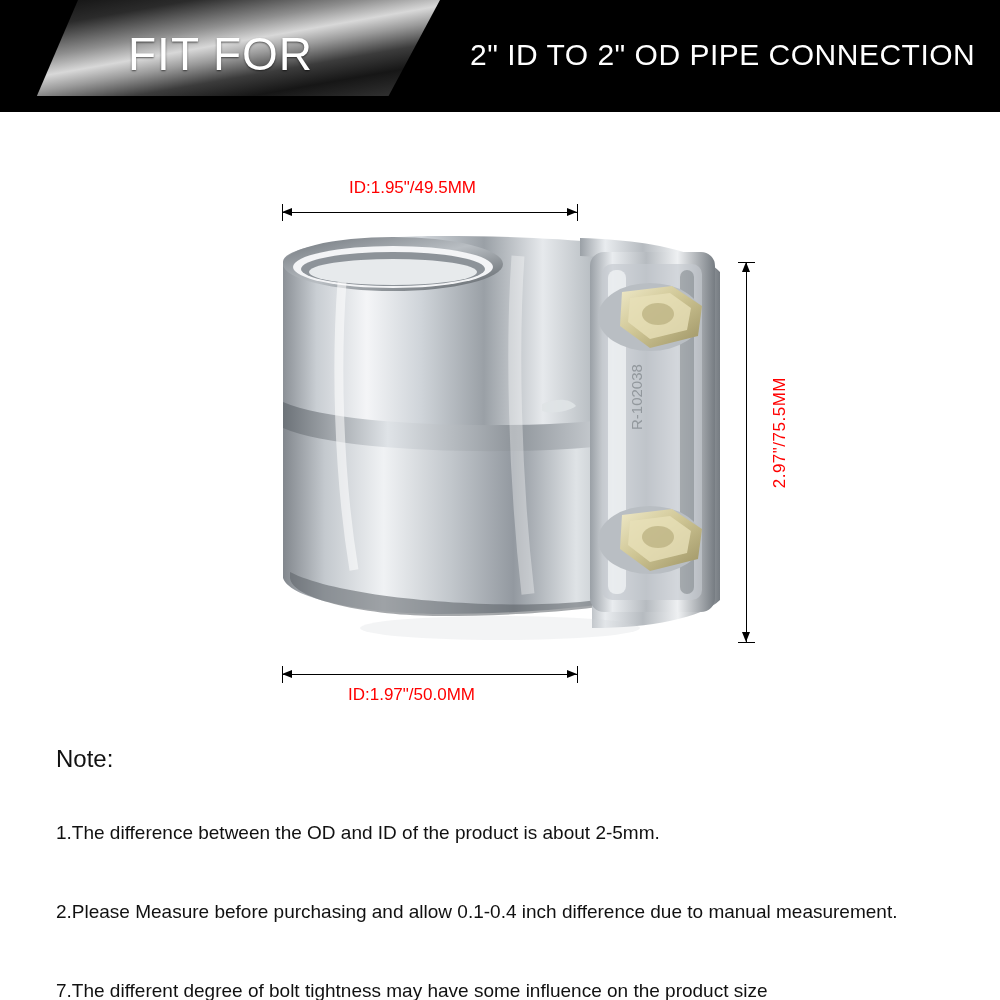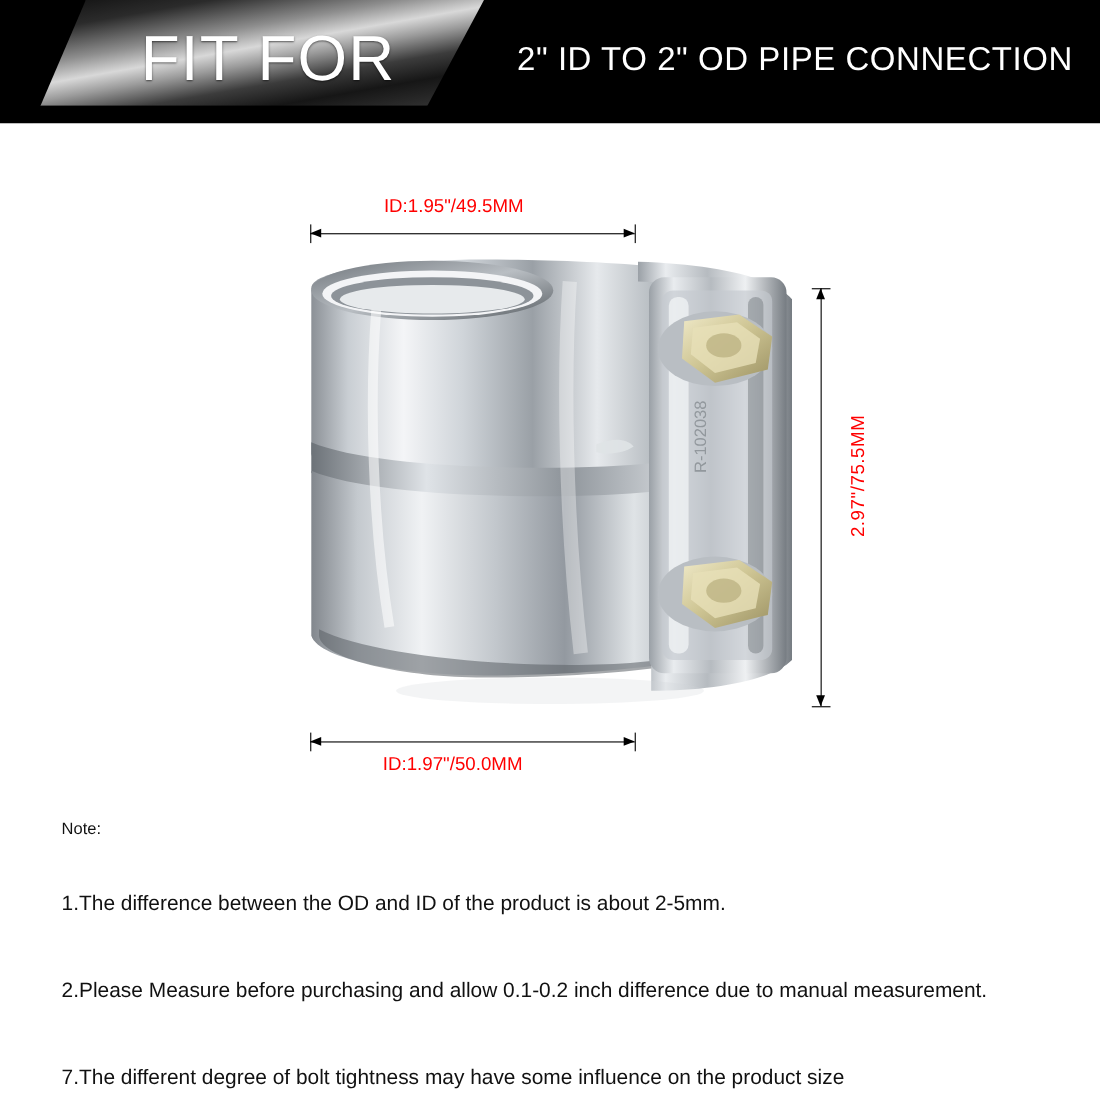--- a/index.html
+++ b/index.html
@@ -50,21 +50,21 @@
     bottom: 0;
     width: 1000px;
     height: 16px;
     background: #000000;
   }
   .banner-title {
     position: absolute;
     left: 128px;
     top: 28px;
     color: #ffffff;
-    font-size: 58px;
+    font-size: 46px;
     font-weight: 400;
     letter-spacing: 1px;
     line-height: 52px;
     text-shadow: 0 1px 2px rgba(0,0,0,0.6);
   }
   .banner-sub {
     position: absolute;
     left: 470px;
     top: 36px;
     color: #ffffff;
@@ -166,21 +166,21 @@
 
   
   .notes {
     position: absolute;
     left: 56px;
     top: 745px;
     width: 900px;
     color: #111111;
   }
   .notes-title {
-    font-size: 15px;
+    font-size: 24px;
     margin-bottom: 16px;
   }
   .note-line {
     font-size: 19px;
     line-height: 38px;
     white-space: nowrap;
     margin-top: 41px;
   }
 </style>
 </head>
@@ -305,15 +305,15 @@
 
   <div class="arrow-h" style="left:282px; top:562px; width:295px;"></div>
   <div class="tick" style="left:282px; top:554px; width:1px; height:17px;"></div>
   <div class="tick" style="left:577px; top:554px; width:1px; height:17px;"></div>
   <div class="dim-label dim-bottom">ID:1.97"/50.0MM</div>
 </div>
 
 <div class="notes">
   <div class="notes-title">Note:</div>
   <div class="note-line">1.The difference between the OD and ID of the product is about 2-5mm.</div>
-  <div class="note-line">2.Please Measure before purchasing and allow 0.1-0.2 inch difference due to manual measurement.</div>
+  <div class="note-line">2.Please Measure before purchasing and allow 0.1-0.4 inch difference due to manual measurement.</div>
   <div class="note-line">7.The different degree of bolt tightness may have some influence on the product size</div>
 </div>
 
 </body></html>

